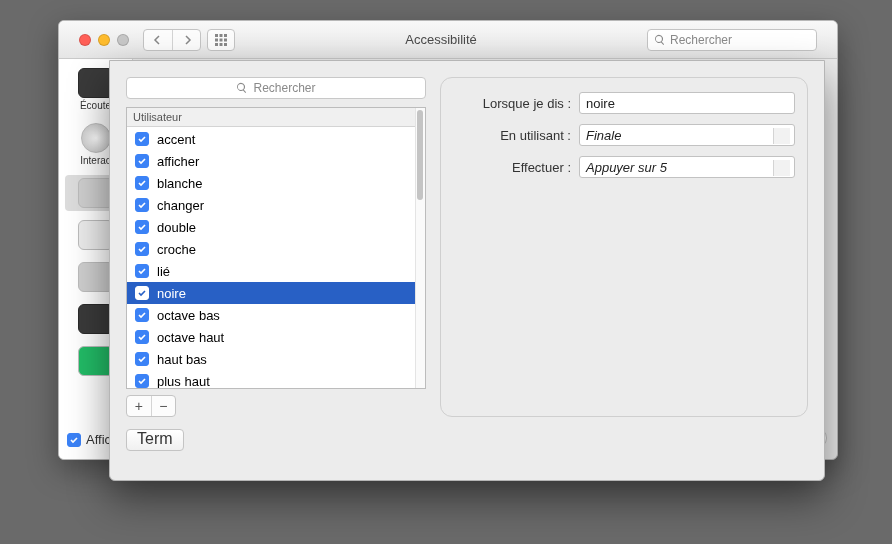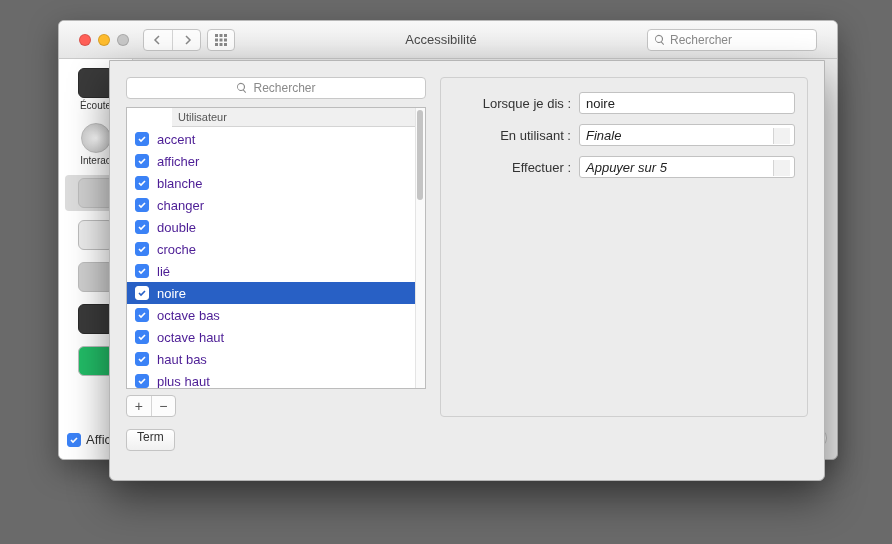--- a/index.html
+++ b/index.html
@@ -64,42 +64,42 @@
     border:1px solid #b5b5b5;
     border-radius: 0 0 6px 6px;
     box-shadow: 0 18px 40px rgba(0,0,0,.45);
     padding: 16px;
   }
   .sheet-cols { display:flex; gap:14px; height:340px;}
   .left-pane { width:300px; display:flex; flex-direction:column; }
   .search-field { height:22px; border:1px solid #c8c8c8; border-radius:4px; background:#fff; display:flex; align-items:center; justify-content:center; color:#8a8a8a; font-size:12px; gap:5px; margin-bottom:8px;}
   .search-field svg{width:12px;height:12px;fill:#8a8a8a;}
   .list-frame { flex:1; border:1px solid #bcbcbc; background:#fff; position:relative; overflow:hidden;}
-  .list-header { font-size:11px; color:#555; background:#f0f0f0; border-bottom:1px solid #d4d4d4; padding:3px 6px;margin-left:45px;}
+  .list-header { font-size:11px; color:#555; background:#f0f0f0; border-bottom:1px solid #d4d4d4; padding:3px 6px;}
   .list-body { position:absolute; top:20px; bottom:0; left:0; right:10px; overflow:hidden;}
-  .list-row { display:flex; align-items:center; gap:8px; height:22px; padding:0 8px; font-size:13px; color:#4c1d95;}
+  .list-row { display:flex; align-items:center; gap:8px; height:22px; padding:0 8px; font-size:13px; color:#000000;}
   .list-row.selected { background:#2860c5; color:#fff;}
   .list-row.selected .mac-checkbox { background:#fff; border-color:#fff;}
   .list-row.selected .mac-checkbox svg path { stroke:#2860c5;}
   .scroll-track { position:absolute; top:0; right:0; width:10px; bottom:0; background:#fafafa; border-left:1px solid #e4e4e4;}
   .scroll-thumb { position:absolute; top:2px; right:2px; width:6px; height:90px; background:#c4c4c4; border-radius:3px;}
   .addremove { margin-top:6px; display:flex; border:1px solid #c4c4c4; border-radius:4px; overflow:hidden; width:50px; height:22px; background:#fcfcfc;}
   .addremove div{flex:1;display:flex;align-items:center;justify-content:center;font-size:14px;color:#555;}
   .addremove div+div{border-left:1px solid #d4d4d4;}
 
-  .right-pane { flex:1; border:1px solid #cfcfcf; border-radius:4px; background:#ececec; padding:14px 12px;}
+  .right-pane { flex:1; border:1px solid #cfcfcf; border-radius:12px; background:#ececec; padding:14px 12px;}
   .form-row { display:flex; align-items:center; gap:8px; margin-bottom:10px; font-size:13px; color:#333;}
   .form-label { width:118px; text-align:right;}
   .form-field { flex:1; height:22px; border:1px solid #c2c2c2; border-radius:3px; background:#fff; padding:0 6px; font-size:13px; display:flex; align-items:center; color:#222;}
   .form-select { position:relative;font-style:italic;}
   .form-select:after { content:""; position:absolute; right:4px; top:3px; width:16px; height:16px; background:#f2f2f2; border-left:1px solid #d4d4d4;}
 
   .sheet-footer { margin-top:12px; display:flex; align-items:center; justify-content:space-between;}
   .footer-left { display:flex; align-items:center; gap:6px; font-size:13px; color:#333; margin-left:4px;}
-  .done-btn { height:22px; padding:0 10px; border:1px solid #c4c4c4; border-radius:4px; background:linear-gradient(#fff,#f0f0f0); font-size:12px; color:#333;}
+  .done-btn { height:22px; padding:0 10px; border:1px solid #c4c4c4; border-radius:4px; background:linear-gradient(#fff,#f0f0f0); font-size:16px; color:#333;}
 
   .chev { width:10px; height:10px; }
 </style>
 </head>
 <body>
 
 <div class="back-window">
   <div class="titlebar">
     <div class="traffic">
       <div class="dot red"></div>

